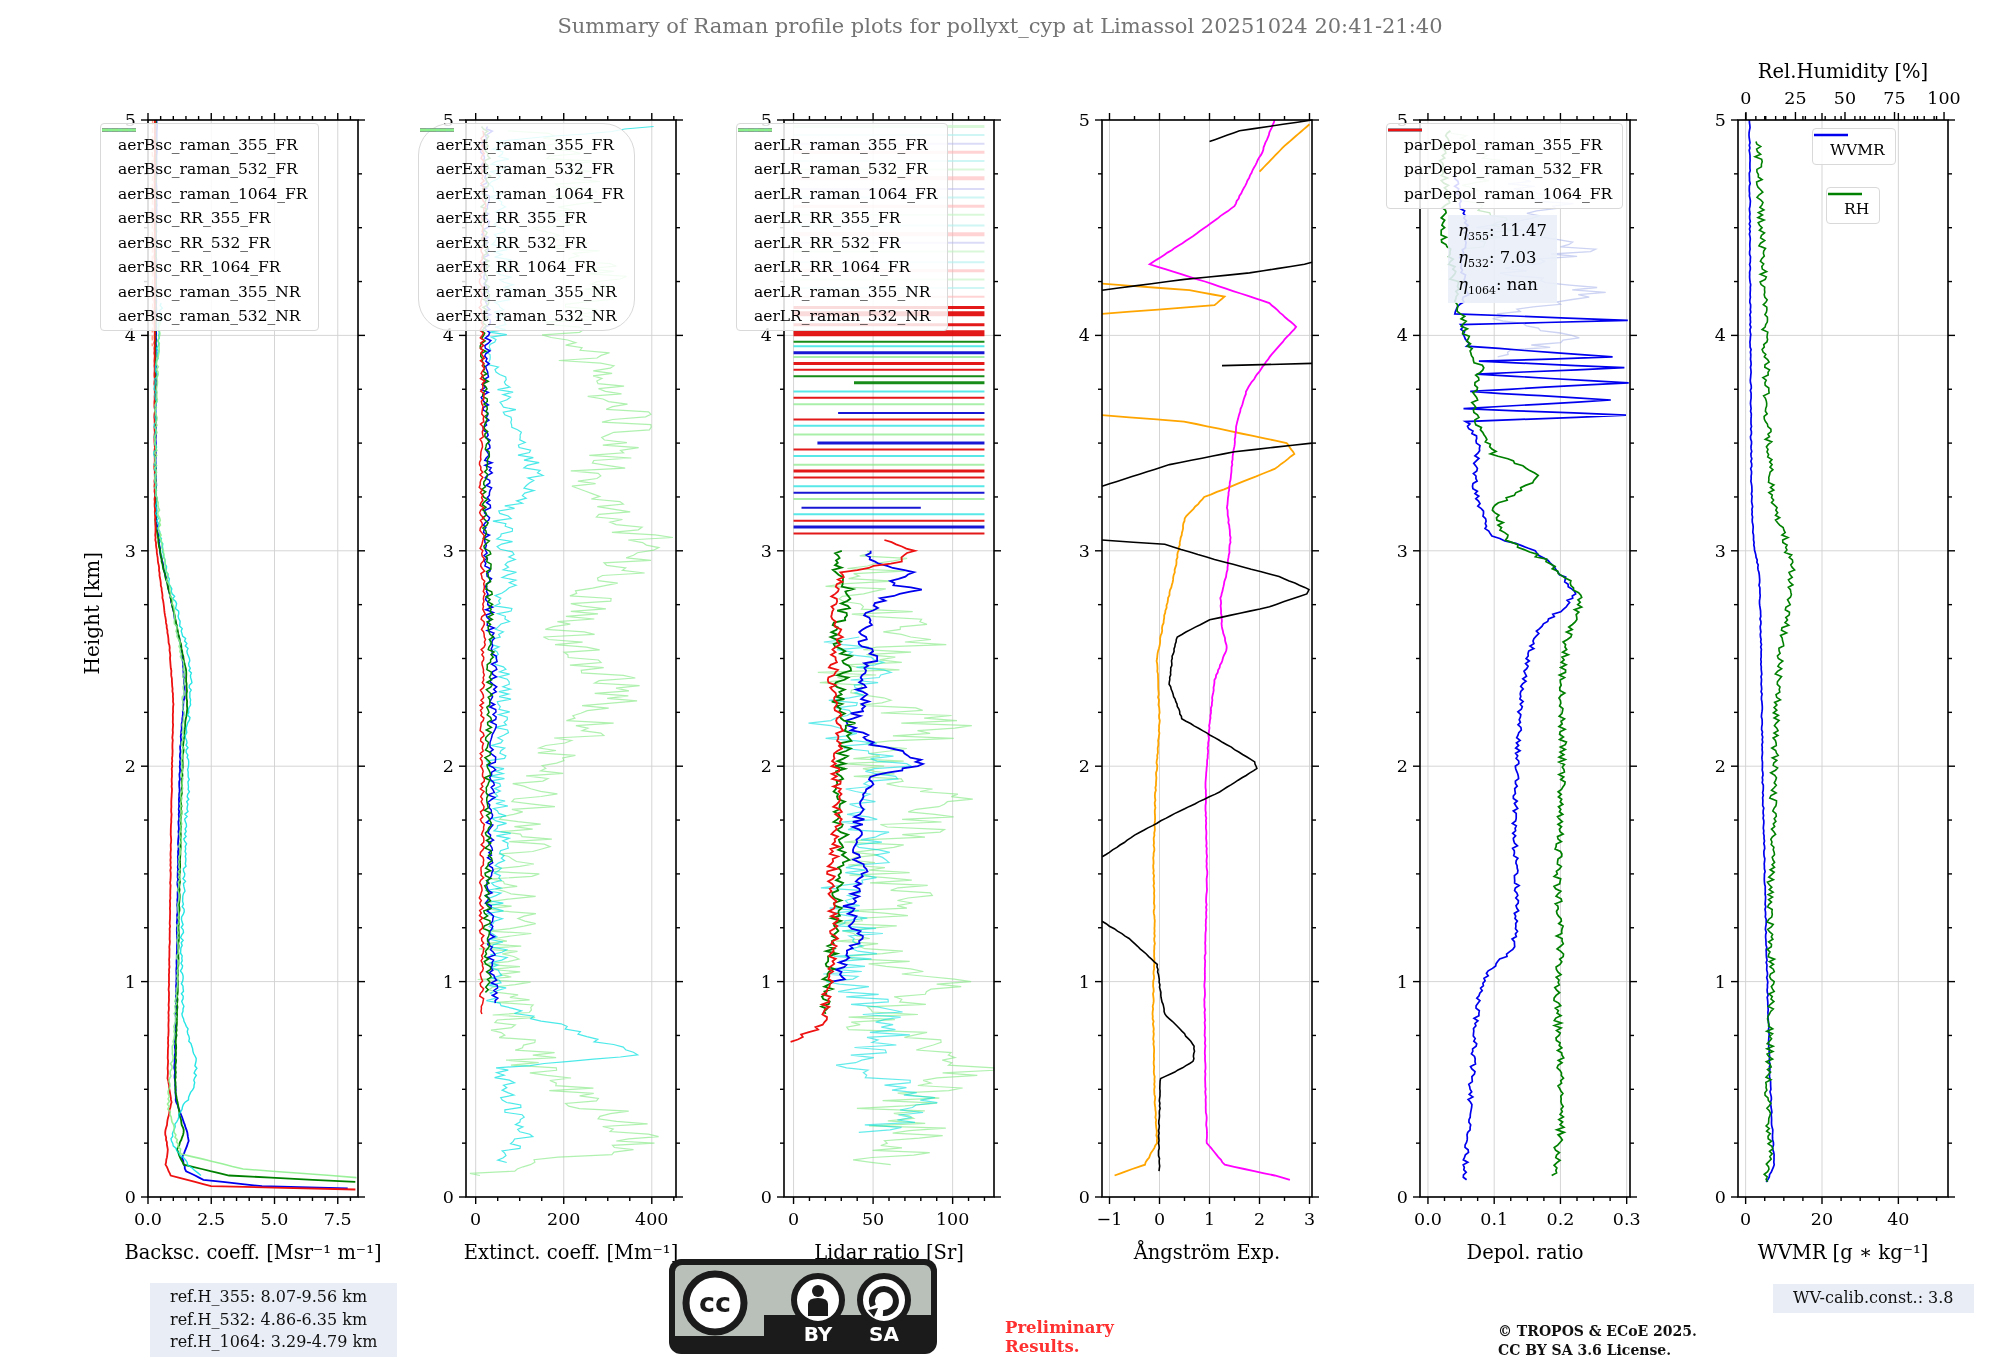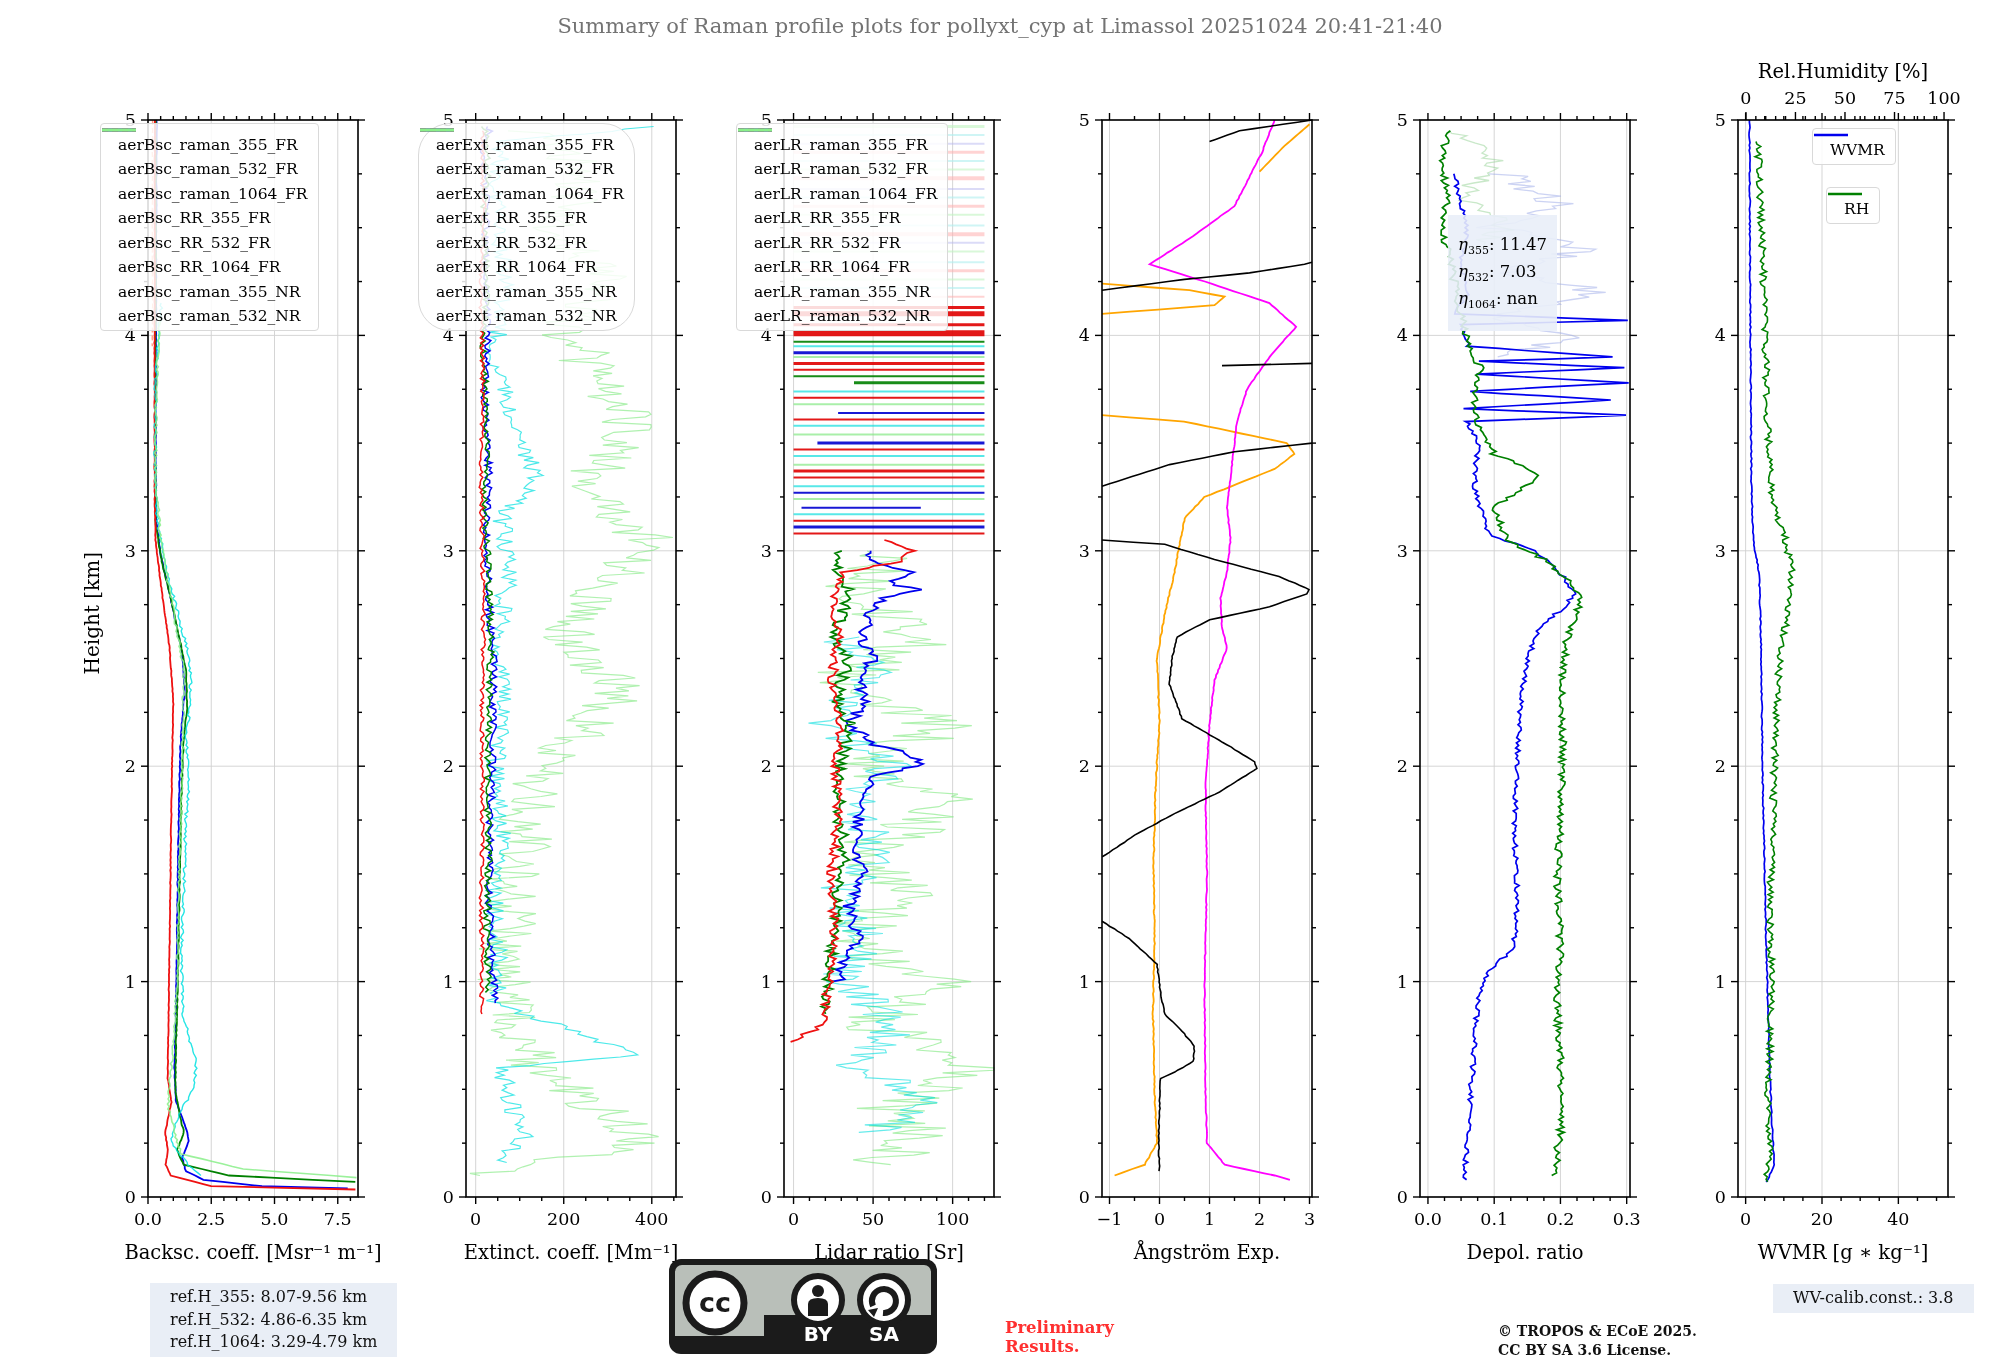--- a/index.html
+++ b/index.html
@@ -9,21 +9,21 @@
          font-size:21px;color:#737373;}
   .panel{position:absolute;width:330px;height:1225px;}
   .panel svg{position:absolute;left:0;top:0;overflow:visible;}
   .ylabel{position:absolute;left:80px;top:552px;font-size:20px;color:#000;
           writing-mode:vertical-rl;transform:rotate(180deg);}
   .legend{position:absolute;background:rgba(255,255,255,0.85);
           border:1px solid #d9d9d9;border-radius:4px;padding:5px 10px 5px 8px;
           font-size:15.5px;white-space:nowrap;z-index:5;}
   .legend .row{display:flex;align-items:flex-end;height:24.5px;margin-left:9px;}
   .legend .sw{width:36px;margin-right:9px;flex:0 0 36px;}
-  .anno{position:absolute;background:rgba(233,238,248,0.9);padding:18px 10px;
+  .anno{position:absolute;background:rgba(233,238,248,0.9);padding:4px 10px;
         font-size:16.5px;line-height:1.5;z-index:6;white-space:nowrap;}
   .anno i{font-style:italic;}
   .anno sub{font-size:11px;}
   .refbox,.wvbox{position:absolute;background:#e9eef6;color:#111;
         font-size:16px;line-height:1.42;padding:3px 20px;}
   .prelim{position:absolute;color:#ff3030;font-weight:bold;font-size:16.5px;
           line-height:1.18;}
   .copyr{position:absolute;color:#111;font-weight:bold;font-size:14px;
          line-height:1.35;}
   .badge{position:absolute;}
@@ -723,20 +723,40 @@
       <line x1="60" y1="334.25" x2="56" y2="334.25" stroke="#000" stroke-width="1.4"></line>
       <line x1="270" y1="334.25" x2="274" y2="334.25" stroke="#000" stroke-width="1.4"></line>
       <line x1="60" y1="226.54999999999998" x2="56" y2="226.54999999999998" stroke="#000" stroke-width="1.4"></line>
       <line x1="270" y1="226.54999999999998" x2="274" y2="226.54999999999998" stroke="#000" stroke-width="1.4"></line>
       <line x1="60" y1="172.7" x2="56" y2="172.7" stroke="#000" stroke-width="1.4"></line>
       <line x1="270" y1="172.7" x2="274" y2="172.7" stroke="#000" stroke-width="1.4"></line>
       <line x1="60" y1="118.85" x2="56" y2="118.85" stroke="#000" stroke-width="1.4"></line>
       <line x1="270" y1="118.85" x2="274" y2="118.85" stroke="#000" stroke-width="1.4"></line>
       <text x="165" y="1204" text-anchor="middle" font-size="19.5">Depol. ratio</text>
     </svg>
+    <div class="legend" style="left: 26px; top: 68px;">
+      <div class="row">
+        <svg width="36" height="12" class="sw">
+          <line x1="1" y1="6" x2="35" y2="6" stroke="#0000ee" stroke-width="2.6"></line>
+        </svg>
+        <span>parDepol_raman_355_FR</span>
+      </div>
+      <div class="row">
+        <svg width="36" height="12" class="sw">
+          <line x1="1" y1="6" x2="35" y2="6" stroke="#008000" stroke-width="2.6"></line>
+        </svg>
+        <span>parDepol_raman_532_FR</span>
+      </div>
+      <div class="row">
+        <svg width="36" height="12" class="sw">
+          <line x1="1" y1="6" x2="35" y2="6" stroke="#ee1111" stroke-width="2.6"></line>
+        </svg>
+        <span>parDepol_raman_1064_FR</span>
+      </div>
+    </div>
     <div class="anno" style="left: 88px; top: 160px;">
       <div><i>η</i><sub>355</sub>: 11.47</div>
       <div><i>η</i><sub>532</sub>: 7.03</div>
       <div><i>η</i><sub>1064</sub>: nan</div>
     </div>
   </div>
 <div class="panel" style="left: 1678px; top: 55px;">
     <svg width="320" height="1217">
       <line x1="67.63636363636364" x2="67.63636363636364" y1="65" y2="1142" stroke="#d0d0d0" stroke-width="0.9"></line>
       <line x1="144" x2="144" y1="65" y2="1142" stroke="#d0d0d0" stroke-width="0.9"></line>

